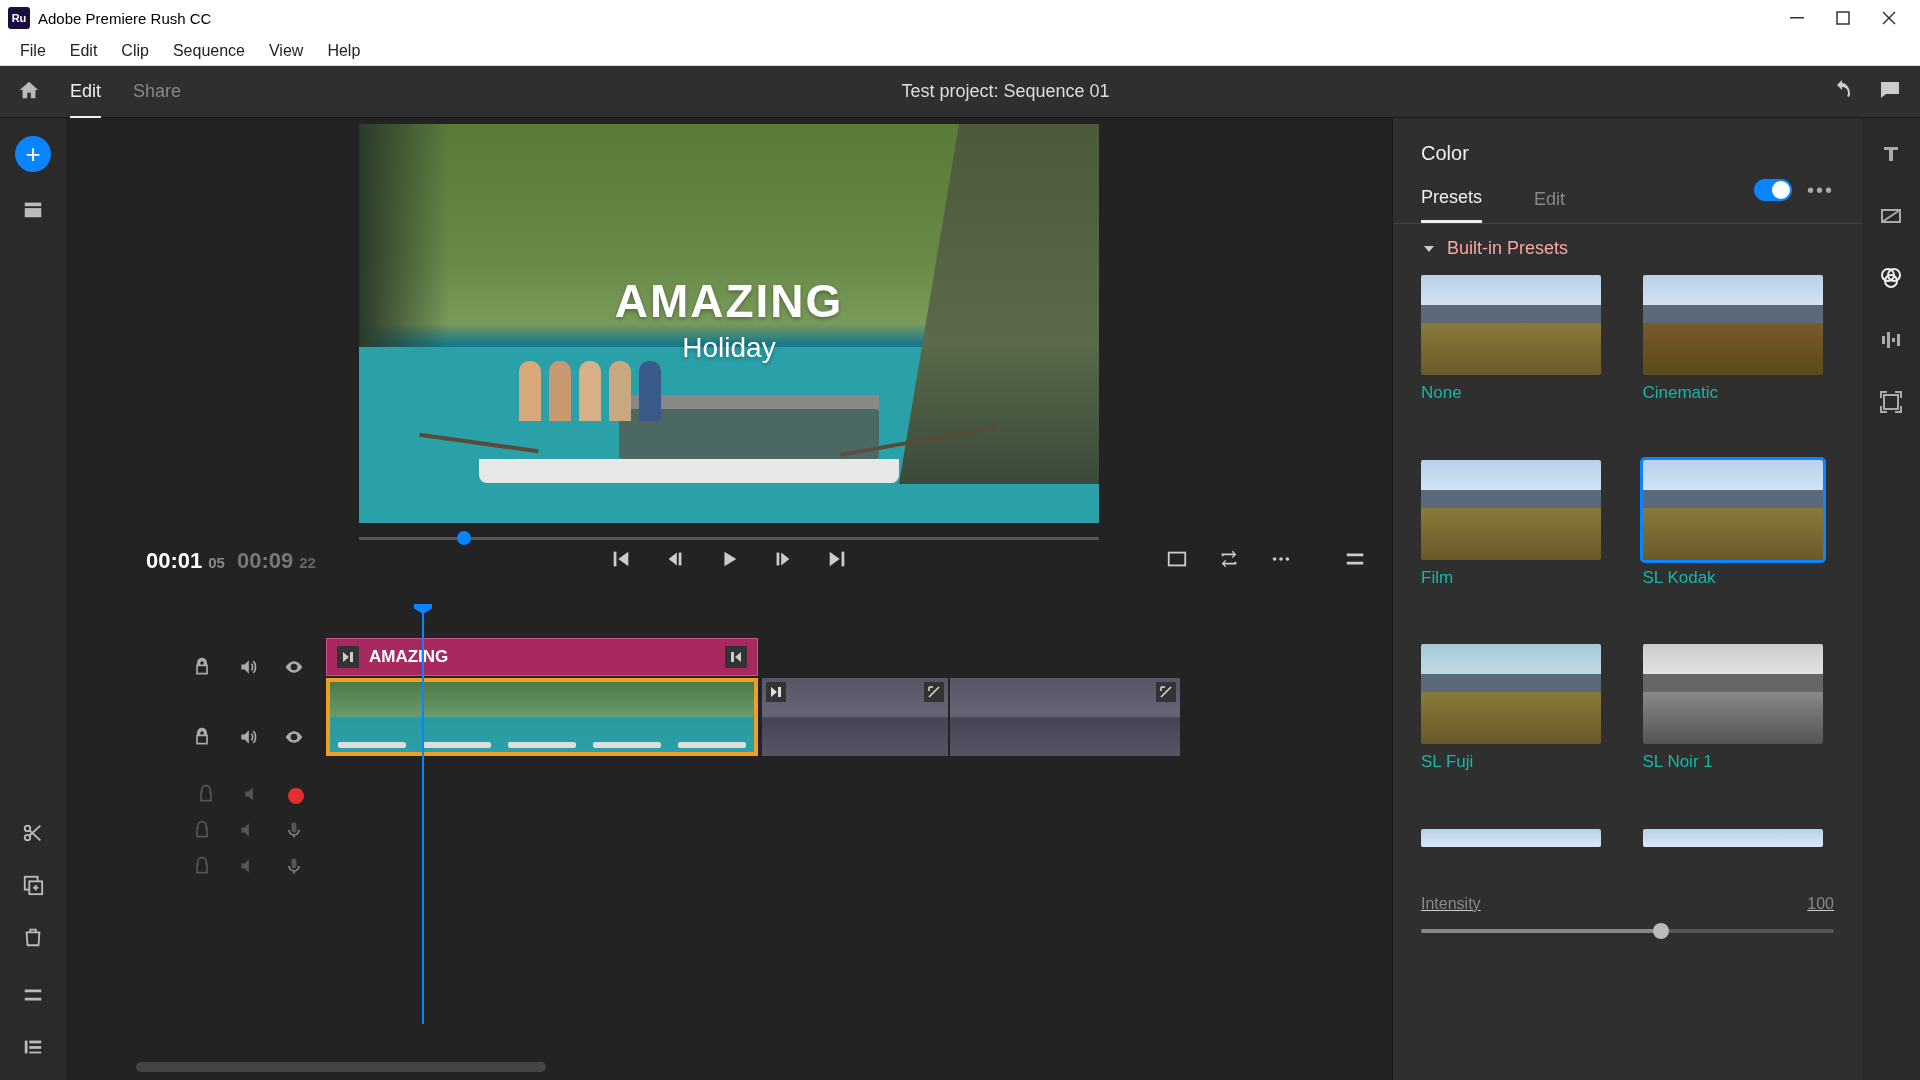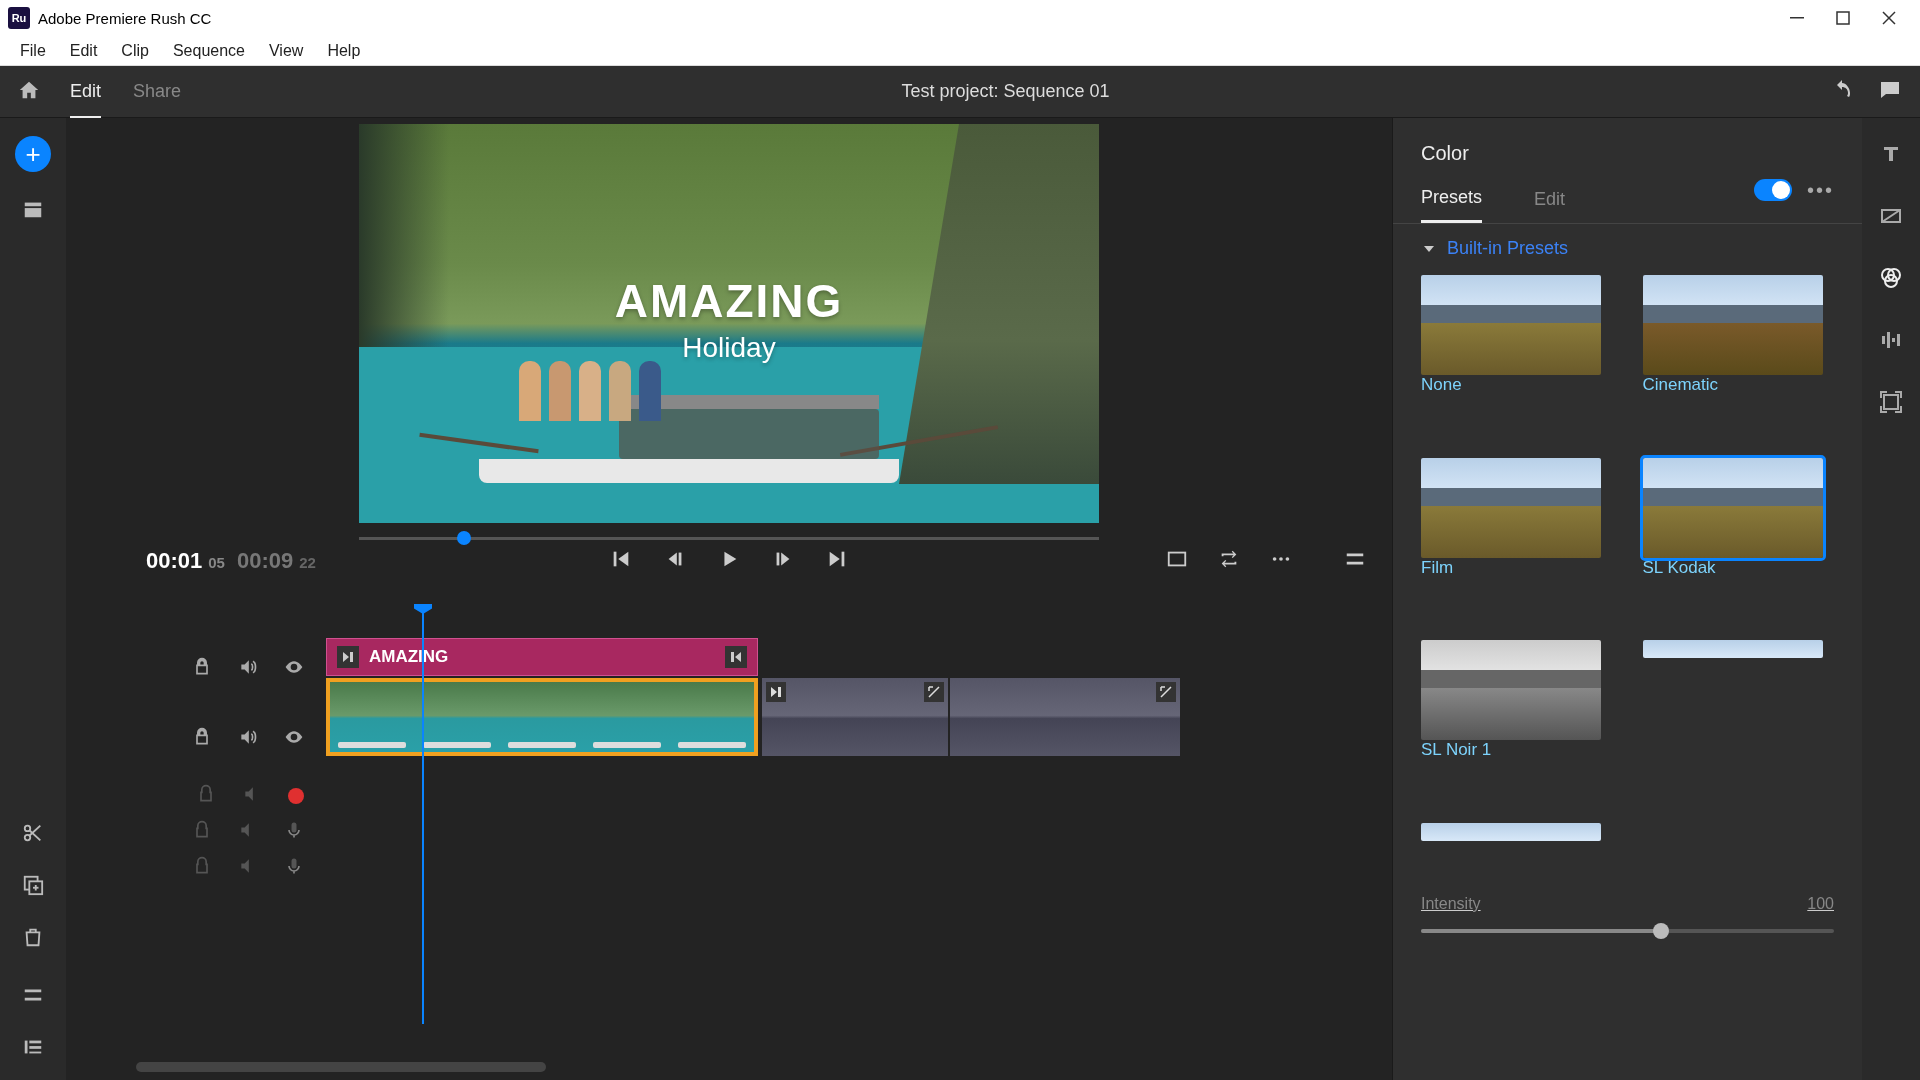--- a/index.html
+++ b/index.html
@@ -120,34 +120,34 @@
 .panel-header { padding: 24px 28px 12px; }
 .panel-title { font-size: 20px; color: #eee;}
 .panel-tabs { display:flex; align-items:center; padding: 10px 28px 0; gap:52px; position:relative; border-bottom:1px solid #444;}
 .panel-tab{font-size:18px; color:#888; padding-bottom:12px;}
 .panel-tab.active{color:#eee; border-bottom:3px solid #eee;}
 .panel-toggle{position:absolute; right:70px; top:2px; width:38px;height:22px;border-radius:11px;background:#0a84ff; display:flex; align-items:center; justify-content:flex-end; padding:2px;}
 .panel-toggle .knob{width:18px;height:18px;border-radius:50%;background:#fff;}
 .panel-more{position:absolute; right:28px; top:2px; color:#aaa; font-size:20px; letter-spacing:2px;}
 
 .preset-section{padding:14px 28px 0;}
-.preset-head{display:flex; align-items:center; gap:10px; font-size:18px; color:#3b82f6; margin-bottom:16px;}
+.preset-head{display:flex; align-items:center; gap:10px; font-size:18px; color:#fca5a5; margin-bottom:16px;}
 .preset-grid{display:grid; grid-template-columns:1fr 1fr; gap:18px 36px; overflow-y:auto; padding-right:6px; height:610px;}
 .preset-item{}
 .preset-thumb{width:180px; height:100px; border-radius:2px; position:relative; overflow:hidden;}
 .preset-thumb.selected{outline:3px solid #0a84ff;}
 .pt-sky{position:absolute; top:0;left:0;right:0;height:38%; background:linear-gradient(to bottom,#b8d0e8,#d8e8f8);}
 .pt-mtn{position:absolute; top:30%;left:0;right:0;height:20%; background:#5a6a7a;}
 .pt-grass{position:absolute; bottom:0;left:0;right:0;height:52%; background:linear-gradient(to bottom,#8a7a3a,#6a5a2a);}
 .preset-thumb.mono .pt-sky{background:linear-gradient(to bottom,#ccc,#e8e8e8);}
 .preset-thumb.mono .pt-mtn{background:#666;}
 .preset-thumb.mono .pt-grass{background:linear-gradient(to bottom,#888,#555);}
 .preset-thumb.cine .pt-grass{background:linear-gradient(to bottom,#7a5a2a,#5a4a1a);}
 .preset-thumb.fuji .pt-sky{background:linear-gradient(to bottom,#a8c8d8,#c8e0e8);}
-.preset-label{font-size:17px; color:#7dd3fc;}
+.preset-label{margin-top:8px; font-size:17px; color:#14b8a6;}
 
 .intensity-row{padding:10px 28px 20px;text-decoration:underline; }
 .intensity-label-row{display:flex;justify-content:space-between;font-size:16px;color:#888; margin-bottom:8px;}
 .intensity-slider{position:relative; height:20px;}
 .intensity-track{position:absolute; top:8px; left:0; right:0; height:4px; background:#555; border-radius:2px;}
 .intensity-fill{position:absolute; top:8px; left:0; width:58%; height:4px; background:#888; border-radius:2px;}
 .intensity-knob{position:absolute; top:2px; left:58%; width:16px;height:16px;border-radius:50%; background:#bbb; margin-left:-8px;}
 
 
 .rightbar { width:58px; background:#2a2a2a; display:flex; flex-direction:column; align-items:center; padding-top:24px; gap:34px;}
@@ -498,20 +498,28 @@
           </div>
           <div class="preset-item">
             <div class="preset-thumb  selected">
               <div class="pt-sky"></div>
               <div class="pt-mtn"></div>
               <div class="pt-grass"></div>
             </div>
             <div class="preset-label">SL Kodak</div>
           </div>
           <div class="preset-item">
+            <div class="preset-thumb fuji">
+              <div class="pt-sky"></div>
+              <div class="pt-mtn"></div>
+              <div class="pt-grass"></div>
+            </div>
+            <div class="preset-label">SL Fuji</div>
+          </div>
+          <div class="preset-item">
             <div class="preset-thumb mono">
               <div class="pt-sky"></div>
               <div class="pt-mtn"></div>
               <div class="pt-grass"></div>
             </div>
             <div class="preset-label">SL Noir 1</div>
           </div>
           <div class="preset-item">
             <div class="preset-thumb" style="height: 18px;">
               <div class="pt-sky" style="height:100%"></div>

